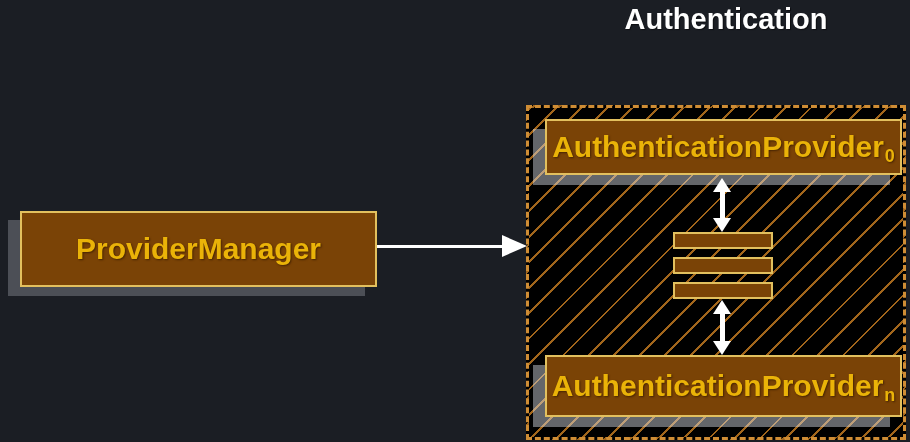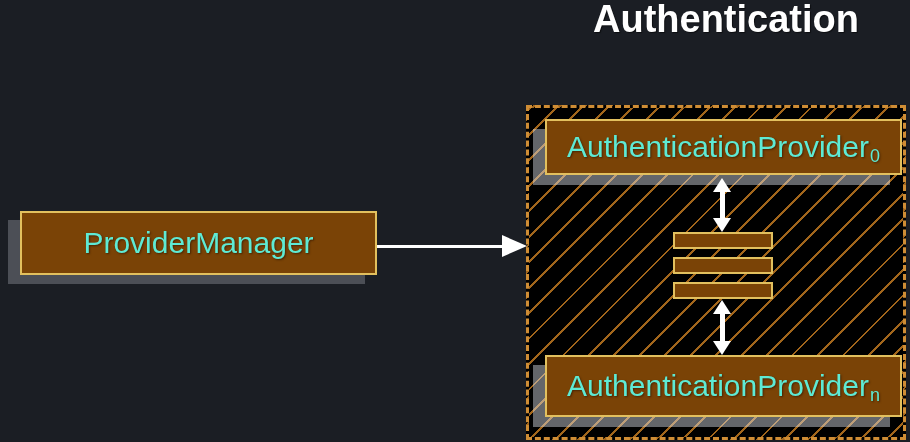--- a/index.html
+++ b/index.html
@@ -9,21 +9,21 @@
     height: 442px;
     background: #1b1e24;
     overflow: hidden;
     font-family: "Liberation Sans", sans-serif;
   }
   .diagram-title {
     position: absolute;
     left: 541px; top: 4px; width: 370px;
     text-align: center;
     color: #ffffff;
-    font-size: 38px;
+    font-size: 29px;
     font-weight: bold;
     line-height: 31px;
     text-shadow: 1px 1px 1px rgba(0,0,0,0.55);
   }
   .group-container {
     position: absolute;
     left: 526px; top: 105px;
     width: 380px; height: 335px;
     box-sizing: border-box;
     border: 3px dashed #cf8d35;
@@ -35,28 +35,28 @@
     );
   }
   .node-box {
     position: absolute;
     box-sizing: border-box;
     background: #7a4306;
     border: 2px solid #e2c05e;
     display: flex;
     align-items: center;
     justify-content: center;
-    color: #5eead4;
-    font-weight: normal;
+    color: #eab308;
+    font-weight: bold;
     font-size: 30px;
     white-space: nowrap;
     text-shadow: 1px 1px 2px rgba(45,20,0,0.65);
   }
   .pm-box {
-    left: 20px; top: 211px; width: 357px; height: 64px;
+    left: 20px; top: 211px; width: 357px; height: 76px;
     box-shadow: -12px 9px 0 0 rgba(215,222,233,0.26);
   }
   .auth-box-top {
     left: 545px; top: 119px; width: 357px; height: 56px;
     box-shadow: -12px 10px 0 0 rgba(222,227,235,0.45);
   }
   .auth-box-bottom {
     left: 545px; top: 355px; width: 357px; height: 62px;
     box-shadow: -12px 10px 0 0 rgba(222,227,235,0.45);
   }

